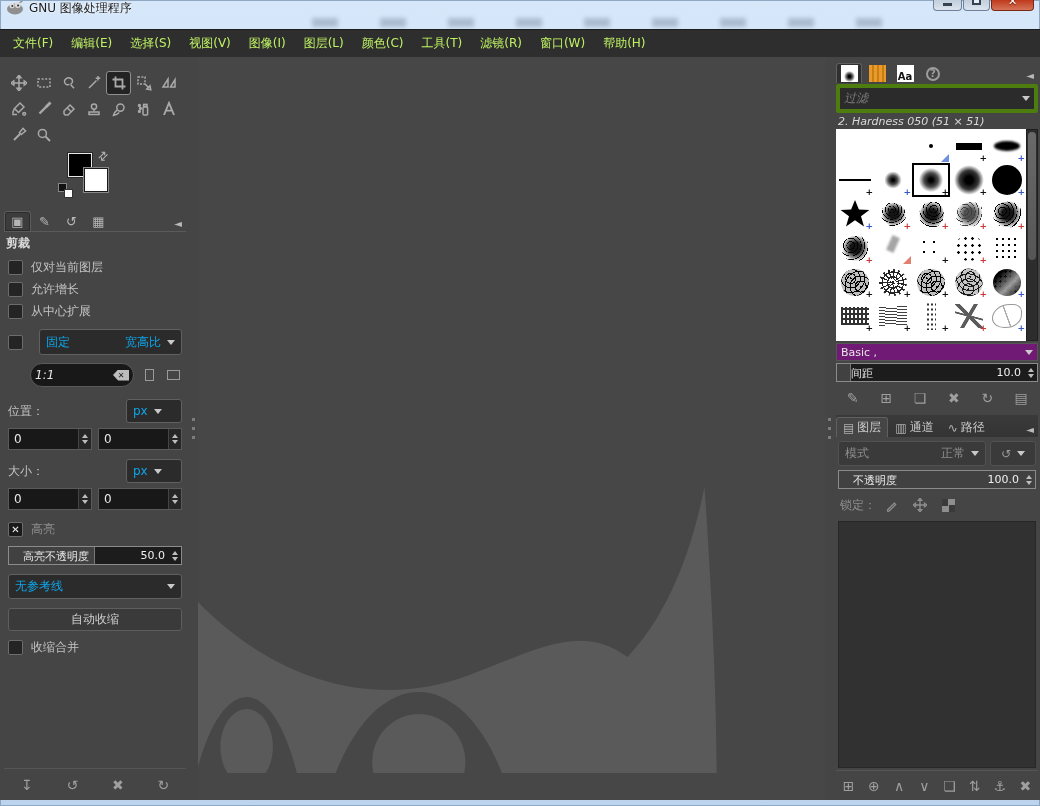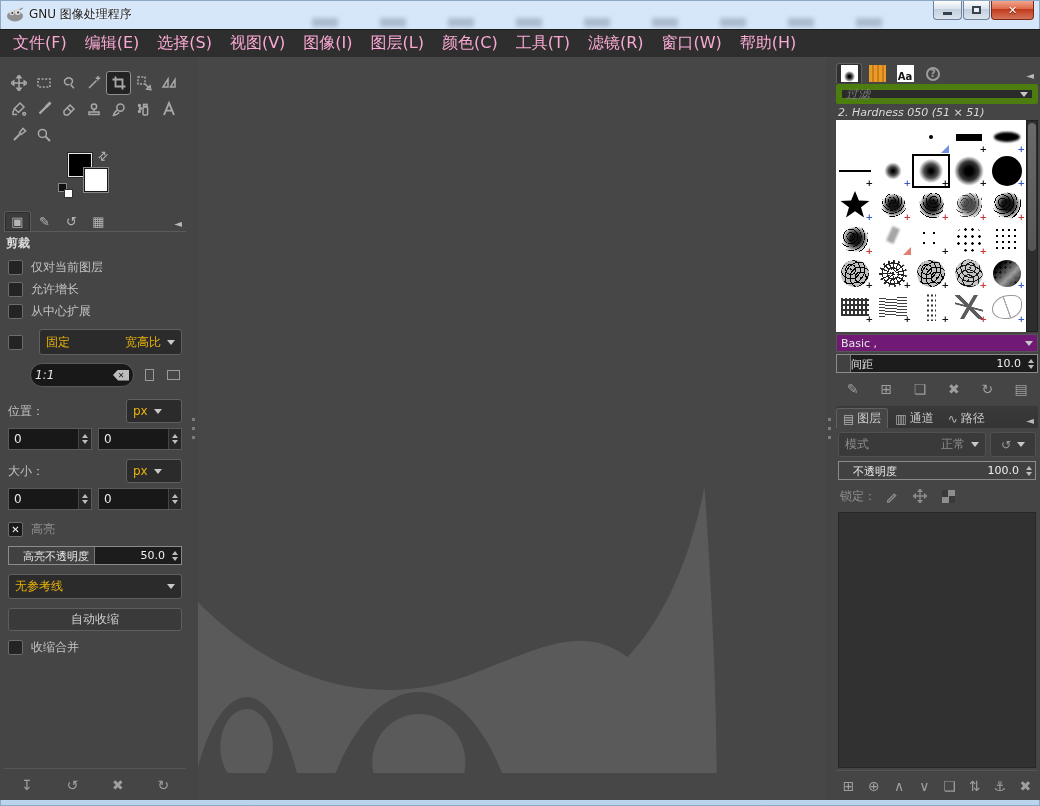--- a/index.html
+++ b/index.html
@@ -1,37 +1,37 @@
 <!DOCTYPE html>
 <html><head>
 <meta charset="utf-8">
 <style>
   html,body{margin:0;padding:0;background:#9db8d2;font-family:"DejaVu Sans","Liberation Sans",sans-serif;}
   *{box-sizing:border-box;}
   .window{width:1040px;height:806px;position:relative;margin:0 auto;
     background:linear-gradient(#d6e7fa,#bdd4ee);
     box-shadow:inset 0 0 0 1px #8ea8c4;overflow:hidden;}
   
-  .titlebar{height:29px;display:flex;align-items:center;padding:0 6px;position:relative;}
+  .titlebar{height:29px;display:flex;padding:0 6px;position:relative;}
   .glass-blobs{position:absolute;left:270px;right:120px;bottom:2px;height:9px;opacity:.5;
     background:repeating-linear-gradient(90deg,transparent 0 42px,rgba(35,45,65,.45) 42px 68px);
     filter:blur(2px);pointer-events:none;}
   .wilber-mini{margin-right:5px;}
   .title-text{font-size:12px;color:#1d1d1d;text-shadow:0 0 3px #fff;}
   .win-controls{margin-left:auto;display:flex;margin-top:-8px;}
   .win-btn{height:19px;border:1px solid #70829a;border-top:none;display:flex;align-items:center;justify-content:center;
     background:linear-gradient(#fdfdfd,#d9e2ec 45%,#c3cfdd 46%,#dbe4ee);border-radius:0 0 4px 4px;margin-left:1px;}
   .win-btn.min{width:29px;}
   .win-btn.res{width:27px;}
   .win-btn.close{width:43px;background:linear-gradient(#f2a58c,#dd6848 45%,#c03a1c 46%,#d4755a);border-color:#7c2814;color:#fff;font-size:11px;font-weight:bold;text-shadow:0 1px 1px #601505;}
   .min-glyph{width:9px;height:3px;background:#37424f;margin-top:6px;}
   .res-glyph{width:9px;height:8px;border:2px solid #37424f;background:#e8eef5;}
   
   .menubar{height:28px;background:#2e2e2e;display:flex;align-items:center;padding:0 4px;border-top:1px solid #1d1d1d;}
-  .menu-item{color:#f9a8d4;font-size:16px;padding:5px 9px;cursor:default;}
+  .menu-item{color:#bef264;font-size:12px;padding:5px 9px;cursor:default;}
   
   .main{display:flex;height:743px;background:#454545;}
   .sep{width:8px;background:#454545;position:relative;}
   .grip{position:absolute;top:358px;left:2px;width:3px;height:26px;
     background:repeating-linear-gradient(#454545 0 3px,#7c7c7c 3px 6px,#454545 6px 9px);}
   
   .left-dock{width:190px;background:#454545;display:flex;flex-direction:column;padding:0 4px;}
   .toolbox{padding:14px 0 2px 2px;display:flex;flex-wrap:wrap;width:184px;}
   .tool{width:25px;height:24px;display:flex;align-items:center;justify-content:center;border:1px solid transparent;border-radius:3px;margin:0 0 2px 0;}
   .tool.active{background:#232323;border-color:#8f8f8f;}
@@ -47,21 +47,21 @@
   
   .dtab-row{display:flex;align-items:flex-end;height:22px;margin-top:4px;}
   .dtab{width:27px;height:20px;display:flex;align-items:center;justify-content:center;color:#b5b5b5;font-size:13px;border:1px solid transparent;border-bottom:none;}
   .dtab.active{background:#3c3c3c;border-color:#5c5c5c;border-radius:3px 3px 0 0;box-shadow:inset 0 0 0 1px #2c2c2c;}
   .dock-menu{margin-left:auto;color:#b9b9b9;font-size:10px;padding:2px 4px;}
   .panel-title{font-size:12px;font-weight:bold;color:#dcdcdc;border-top:1px solid #5a5a5a;padding:3px 2px 2px;}
   
   .cb-row{display:flex;align-items:center;margin:5px 4px;color:#c3c3c3;font-size:12px;}
   .cb{width:15px;height:15px;background:#242424;border:1px solid #6c6c6c;border-radius:2px;margin-right:8px;flex:none;
       display:flex;align-items:center;justify-content:center;color:#f2f2f2;font-size:10px;font-weight:bold;}
-  .combo{background:#2b2b2b;border:1px solid #606060;border-radius:3px;color:#eab308;font-size:12px;
+  .combo{background:#2b2b2b;border:1px solid #606060;border-radius:3px;color:#0ea5e9;font-size:12px;
       display:flex;align-items:center;padding:0 6px;height:24px;}
   .chev{width:0;height:0;border:4px solid transparent;border-top:5px solid #c9c9c9;margin-left:6px;margin-top:4px;flex:none;}
   .fixed-row{display:flex;align-items:center;margin:4px 4px;}
   .fixed-row .combo{flex:1;margin-left:8px;height:26px;}
   .fixed-val{margin-left:auto;}
   .ratio-row{display:flex;align-items:center;margin:4px 4px 6px 26px;}
   .ratio-input{flex:1;height:24px;background:#181818;border:1px solid #5a5a5a;border-radius:12px;color:#e3e3e3;
       font-style:italic;font-size:12px;display:flex;align-items:center;padding:0 4px;}
   .clear-tag{margin-left:auto;width:16px;height:11px;background:#bdbdbd;color:#1c1c1c;font-size:8px;font-weight:bold;
       display:flex;align-items:center;justify-content:center;clip-path:polygon(32% 0,100% 0,100% 100%,32% 100%,0 50%);}
@@ -94,21 +94,21 @@
   .canvas svg{display:block;width:100%;height:100%;}
   
   .right-dock{width:206px;background:#454545;display:flex;flex-direction:column;padding:0 2px;}
   .btab{width:26px;height:20px;margin-right:2px;display:flex;align-items:center;justify-content:center;border:1px solid transparent;border-bottom:none;}
   .btab.active{background:#303030;border-color:#606060;border-radius:3px 3px 0 0;}
   .thumb-w{width:17px;height:17px;background:#fff;display:flex;align-items:flex-end;justify-content:center;}
   .bdot{width:11px;height:11px;border-radius:50%;background:radial-gradient(circle,#000 15%,rgba(0,0,0,.55) 45%,transparent 72%);}
   .pat{width:17px;height:17px;background:repeating-linear-gradient(90deg,#e89a2b 0 3px,#c97d12 3px 5px);}
   .aa{font-size:10px;color:#111;font-weight:bold;}
   .help-c{width:14px;height:14px;border:2px solid #9d9d9d;border-radius:50%;color:#9d9d9d;font-size:10px;font-weight:bold;display:flex;align-items:center;justify-content:center;}
-  .filter-row{height:20px;background:#2b2b2b;border:6px solid #4d7c0f;border-radius:2px;display:flex;align-items:center;padding:0 4px;margin-top:1px;}
+  .filter-row{height:29px;background:#2b2b2b;border:4px solid #4d7c0f;border-radius:2px;display:flex;align-items:center;padding:0 4px;margin-top:1px;}
   .filter-row span:first-child{color:#7d7d7d;font-style:italic;font-size:12px;flex:1;}
   .brush-name{font-style:italic;font-size:11px;color:#dadada;padding:2px 2px 1px;}
   .brush-wrap{display:flex;height:212px;}
   .brush-grid{width:190px;background:#fff;display:flex;flex-wrap:wrap;overflow:hidden;}
   .bcell{width:38px;height:34px;position:relative;display:flex;align-items:center;justify-content:center;}
   .bcell.sel{outline:2px solid #000;outline-offset:-2px;z-index:2;}
   .mark{position:absolute;right:1px;bottom:0;font-size:9px;font-weight:bold;color:#111;line-height:9px;}
   .mark.blue{color:#3858c8;}
   .mark.red{color:#c83838;}
   .ctri{position:absolute;right:1px;bottom:1px;width:0;height:0;border:4px solid transparent;}

